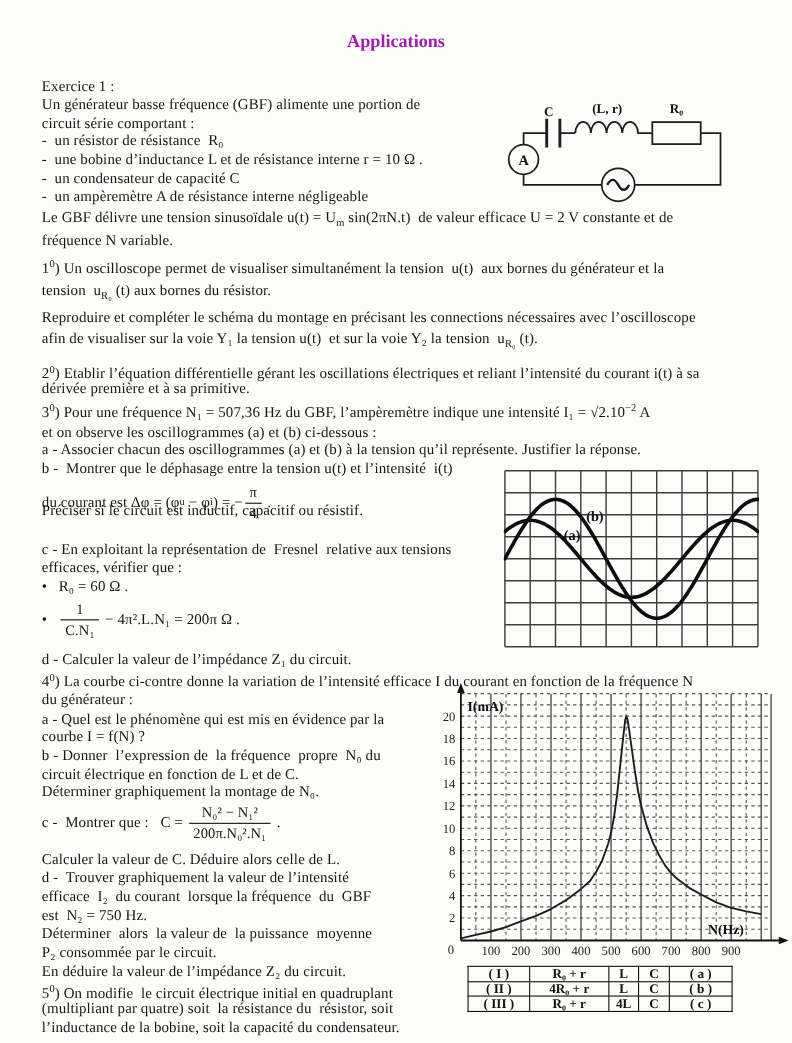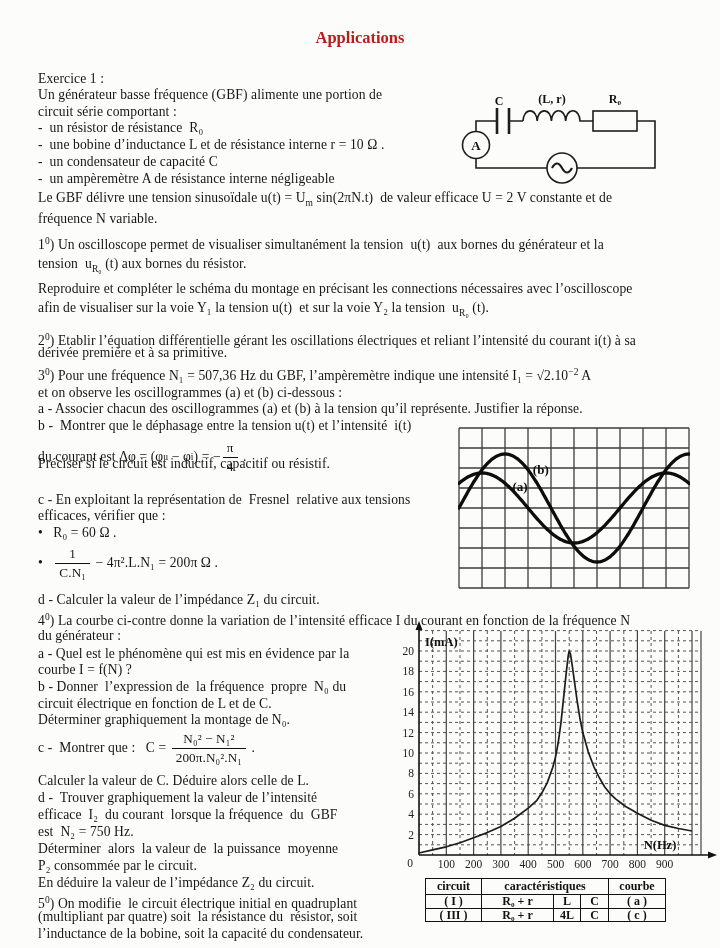--- a/index.html
+++ b/index.html
@@ -1,19 +1,19 @@
 <!DOCTYPE html>
 <html><head>
 <meta charset="utf-8">
 <style>
   html,body{margin:0;padding:0}
   body{width:720px;height:948px;background:#fcfcfa;position:relative;overflow:hidden;
        font-family:"Liberation Serif","DejaVu Serif",serif;color:#161616}
   .title{position:absolute;top:28px;left:0;width:720px;text-align:center;
-         font-weight:700;font-size:16.5px;color:#b91c1c}
+         font-weight:700;font-size:16.5px;color:#a21caf}
   .ln{position:absolute;left:38px;font-size:13.6px;line-height:16px;white-space:pre;letter-spacing:.1px}
   .ln b{font-weight:400}
   .fr{display:flex;align-items:center}
   .frac{display:inline-block;text-align:center;vertical-align:middle;margin:0 2px;font-size:13.2px}
   .frac .num{display:block;padding:0 4px 1px}
   .frac .den{display:block;border-top:1.2px solid #111;padding:1px 4px 0}
   .sb{font-size:9.5px;vertical-align:-3.5px}
   .sp{font-size:9.5px;vertical-align:5px}
   svg{position:absolute}
   .clbl{font:700 12px "Liberation Serif","DejaVu Serif",serif;fill:#111}
@@ -142,31 +142,33 @@
 
 <table class="res">
   <colgroup>
       <col style="width:56px">
       <col style="width:72px">
       <col style="width:27px">
       <col style="width:28px">
       <col style="width:57px">
     </colgroup>
   <tbody>
-      <tr>
-    <th>circuit</th>
-    <th colspan="3">caractéristiques</th>
-    <th>courbe</th>
-  </tr>
   <tr>
     <td>( I )</td>
         <td>R₀ + r</td>
         <td>L</td>
         <td>C</td>
         <td>( a )</td>
+  </tr>
+  <tr>
+    <td>( II )</td>
+        <td>4R₀ + r</td>
+        <td>L</td>
+        <td>C</td>
+        <td>( b )</td>
   </tr>
   <tr>
     <td>( III )</td>
         <td>R₀ + r</td>
         <td>4L</td>
         <td>C</td>
         <td>( c )</td>
   </tr>
 </tbody>
   </table>

